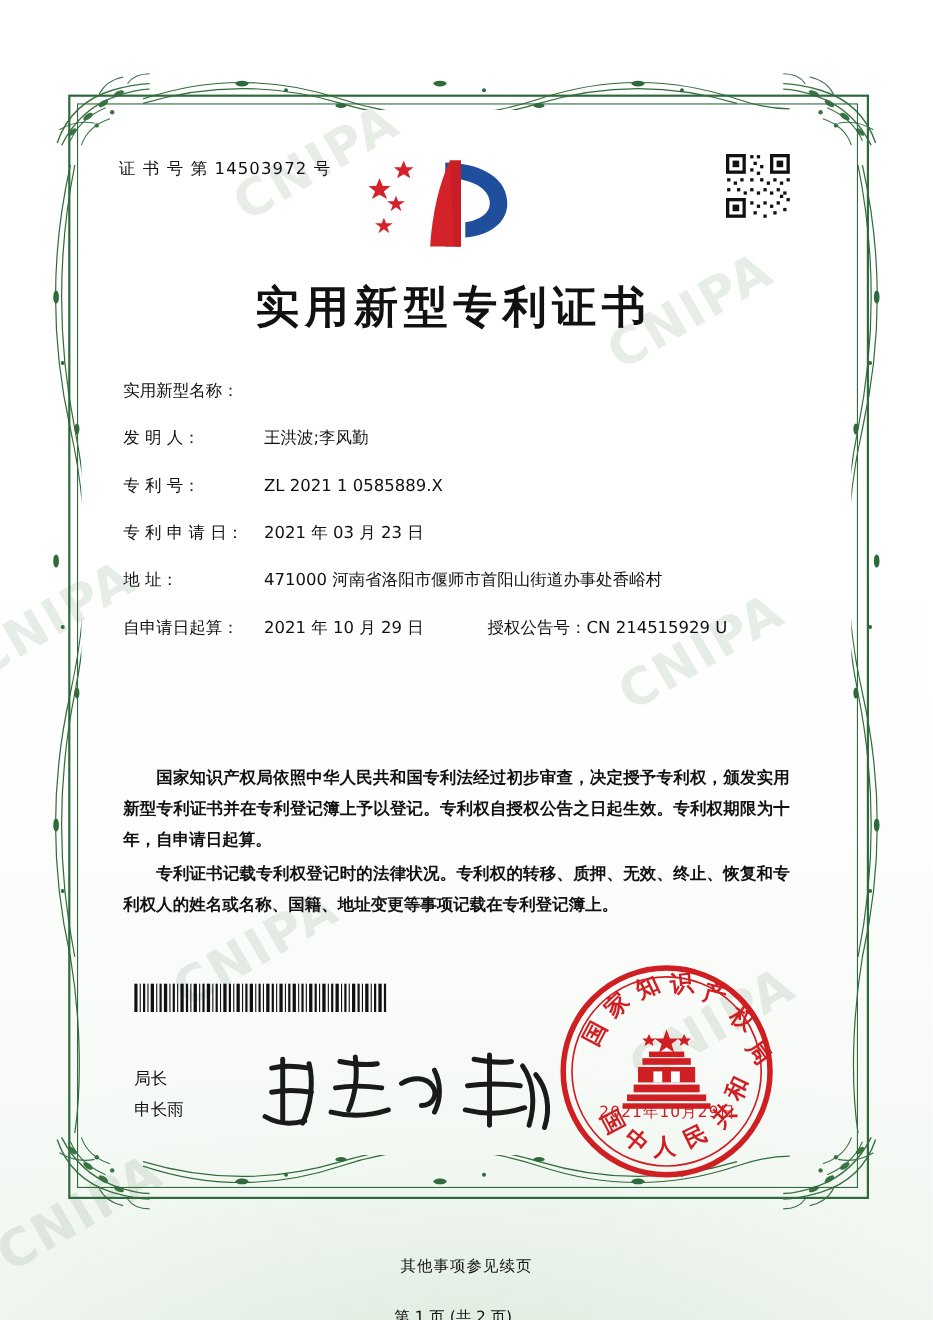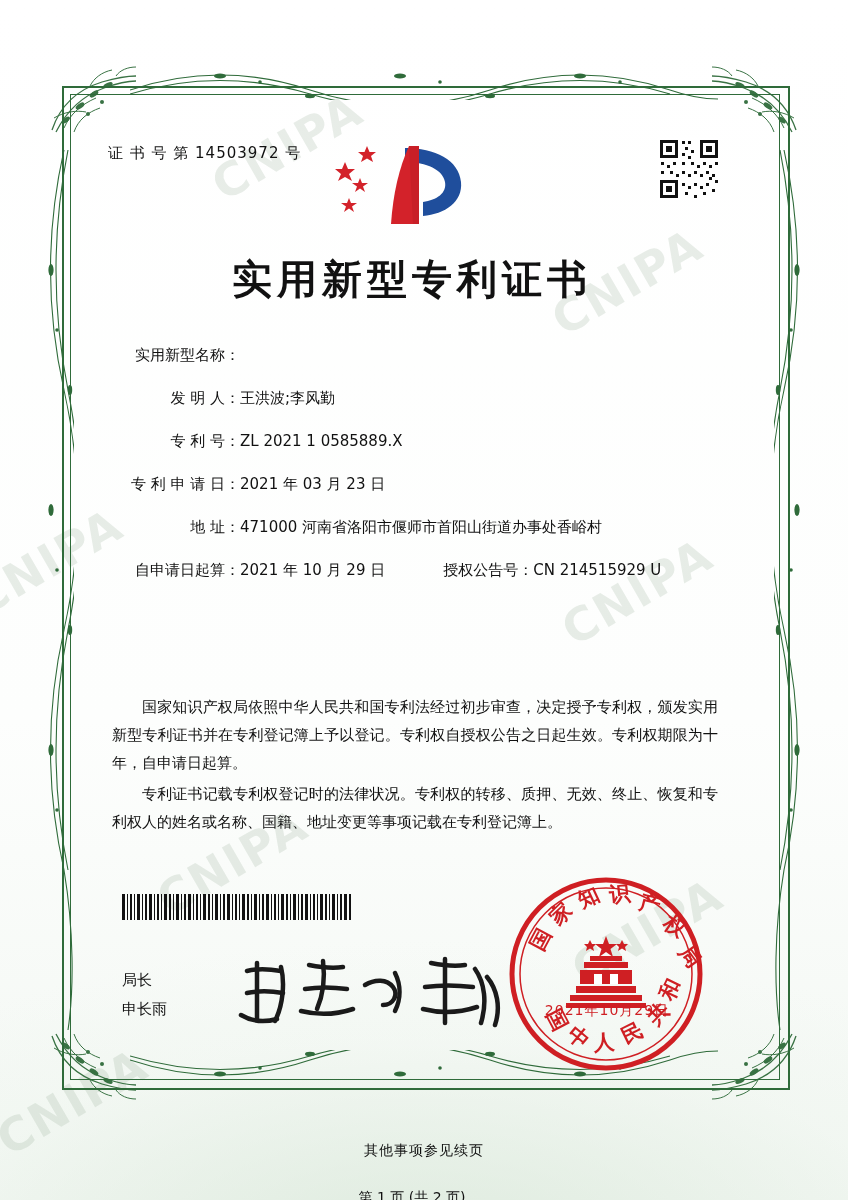--- a/index.html
+++ b/index.html
@@ -73,27 +73,27 @@
     position:absolute;left:0;right:0;top:158px;
     text-align:center;
     font-size:40px;font-weight:bold;color:#111;letter-spacing:5px;
     font-family:Liberation Mono, monospace;
   }
   .fields{
     position:absolute;left:42px;top:252px;right:36px;
     font-size:15px;color:#111;line-height:1.2;
   }
   .row{display:flex;align-items:baseline;margin-bottom:25px;}
-  .lbl{width:128px;flex:none;letter-spacing:0px;text-align:right;}
+  .lbl{width:128px;flex:none;letter-spacing:0px;}
   .val{flex:1;}
   .row.inline-two .val{flex:none;}
   .spacer{display:inline-block;width:58px;}
   .para{
     position:absolute;left:42px;right:36px;top:600px;
-    font-size:15px;color:#111;line-height:1.85;text-align:justify;
+    font-size:15px;color:#111;line-height:1.85;text-align:justify;font-weight:bold;
   }
   .para p{margin:0 0 4px 0;text-indent:2em;}
   .barcode{
     position:absolute;left:52px;top:800px;width:230px;height:26px;
   }
   .sign-label{
     position:absolute;left:52px;top:872px;font-size:15px;color:#111;line-height:1.9;
   }
   .signature{
     position:absolute;left:165px;top:855px;width:290px;height:86px;

